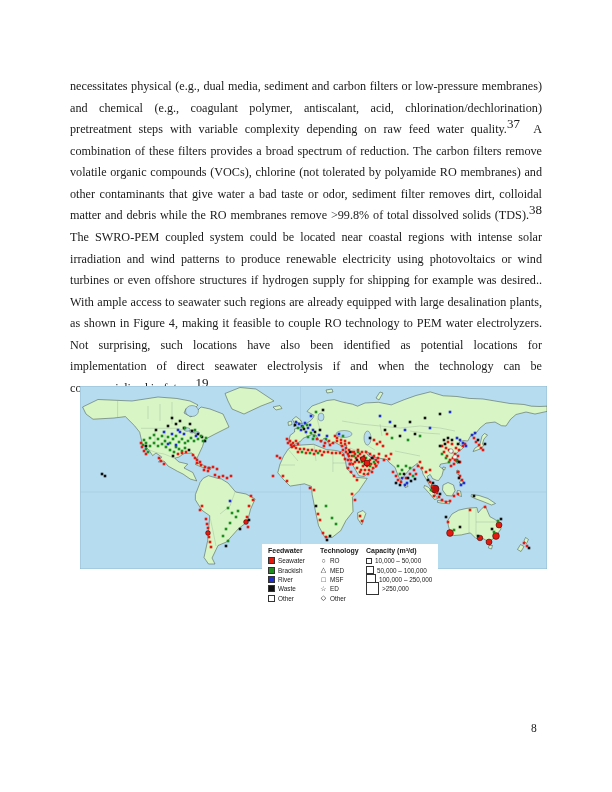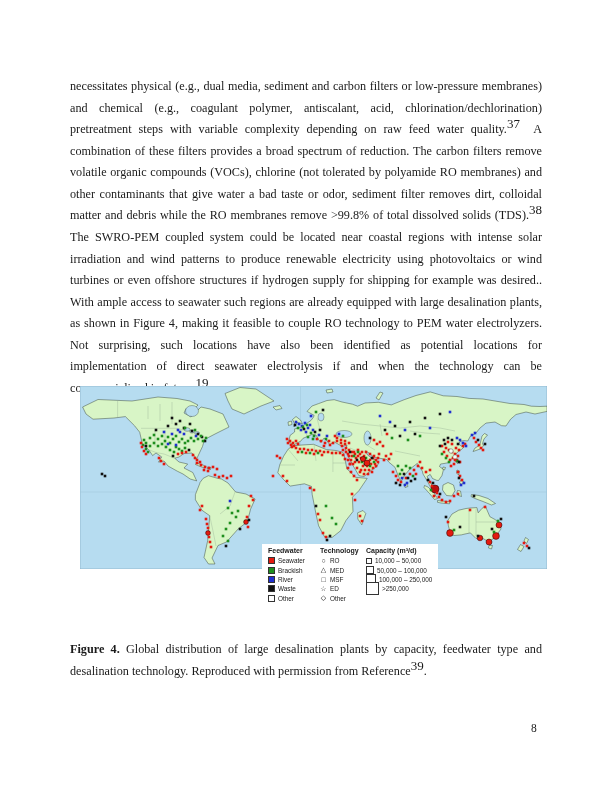--- a/index.html
+++ b/index.html
@@ -591,17 +591,16 @@
             <span class="legend-label">100,000 – 250,000</span>
           </div>
           <div class="legend-row">
             <span class="capbox" style="width: 11px; height: 11px;"></span>
             <span class="legend-label">&gt;250,000</span>
           </div>
         </div>
       </div>
   </div>
 
-  <p class="caption"><b>Figure 4.</b><span> Global distribution of large desalination plants by capacity, feedwater type and desalination technology. Reproduced with permission from Reference</span><sup class="ref">39</sup><span>.</span></p>
 
   <div class="pageno">8</div>
 
 </div>
 
 </body></html>

